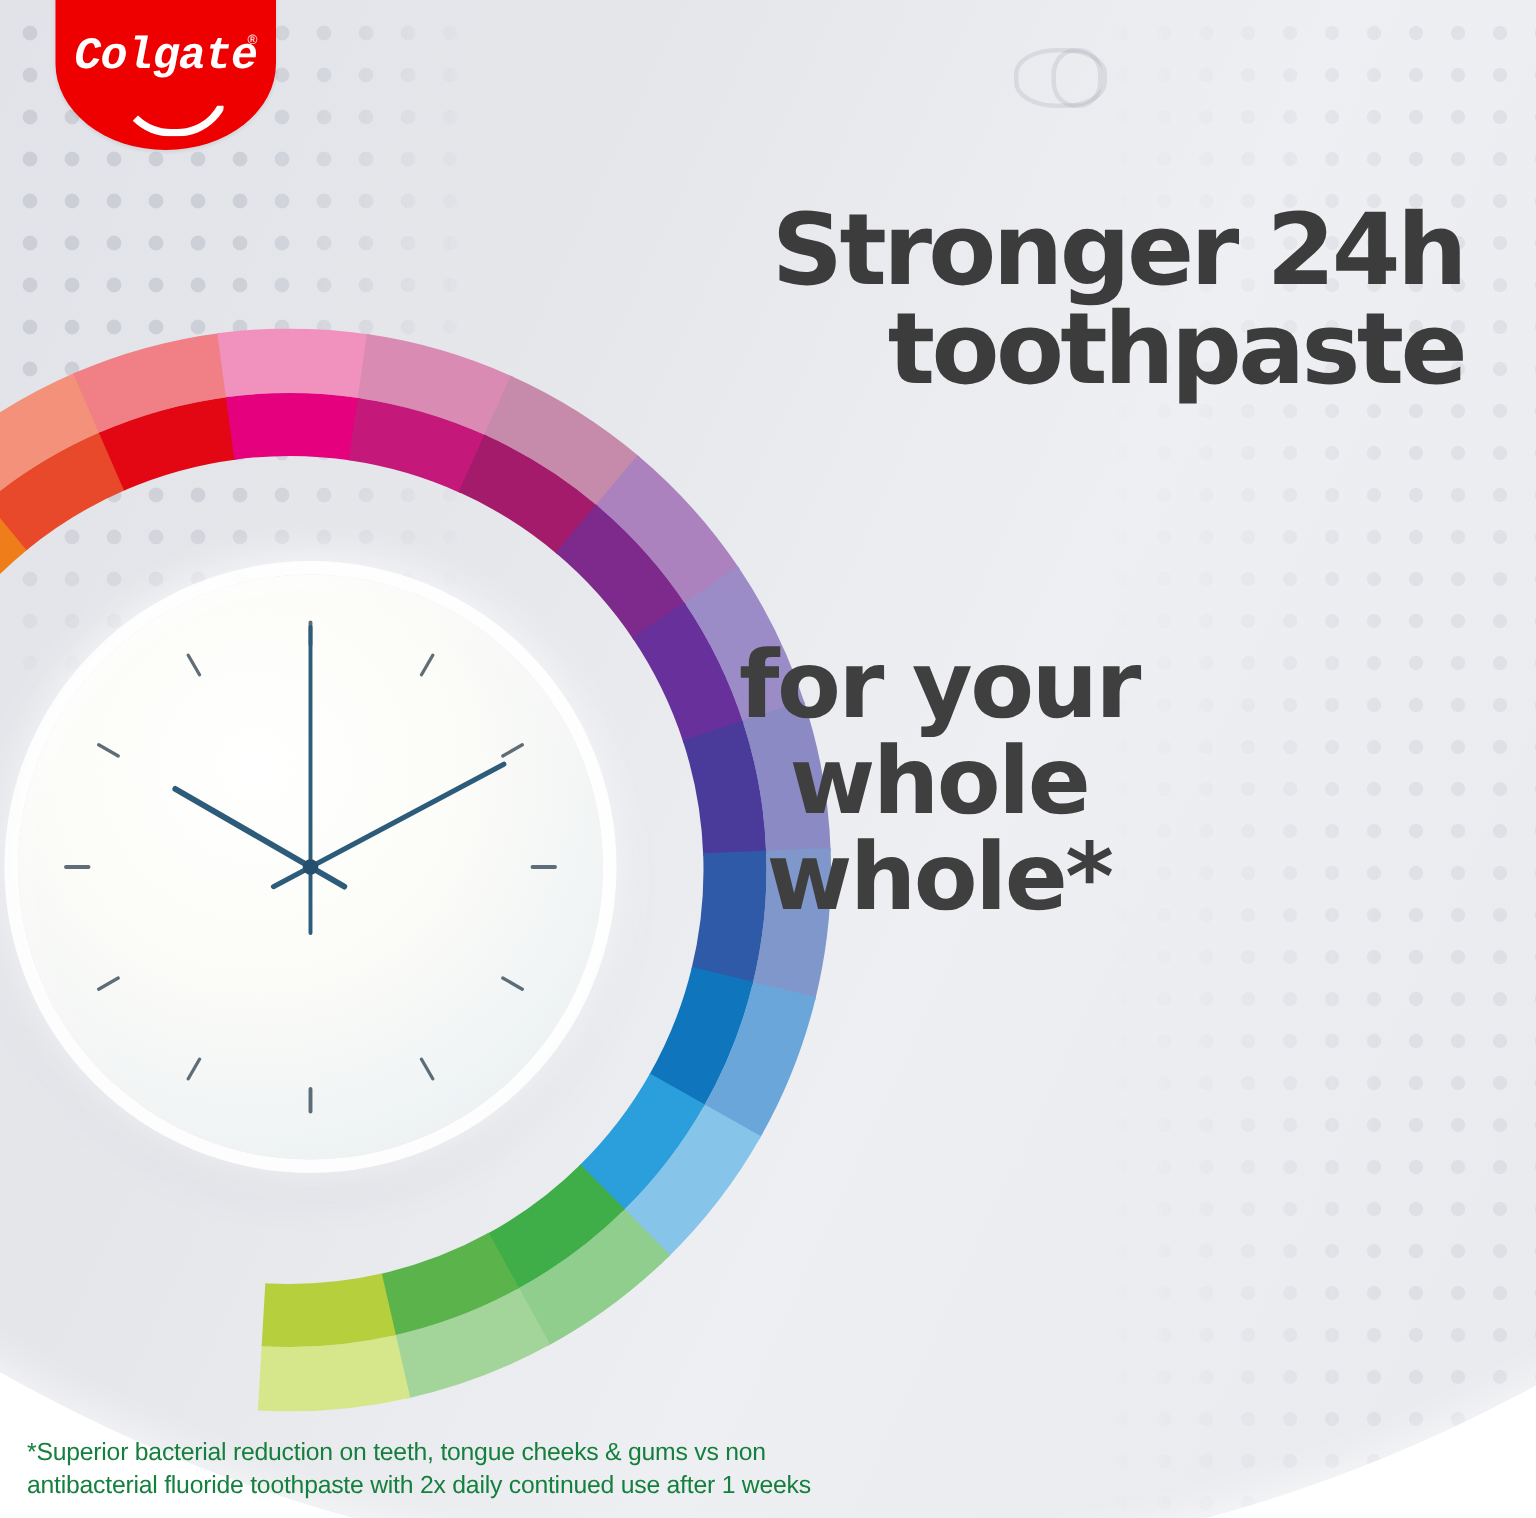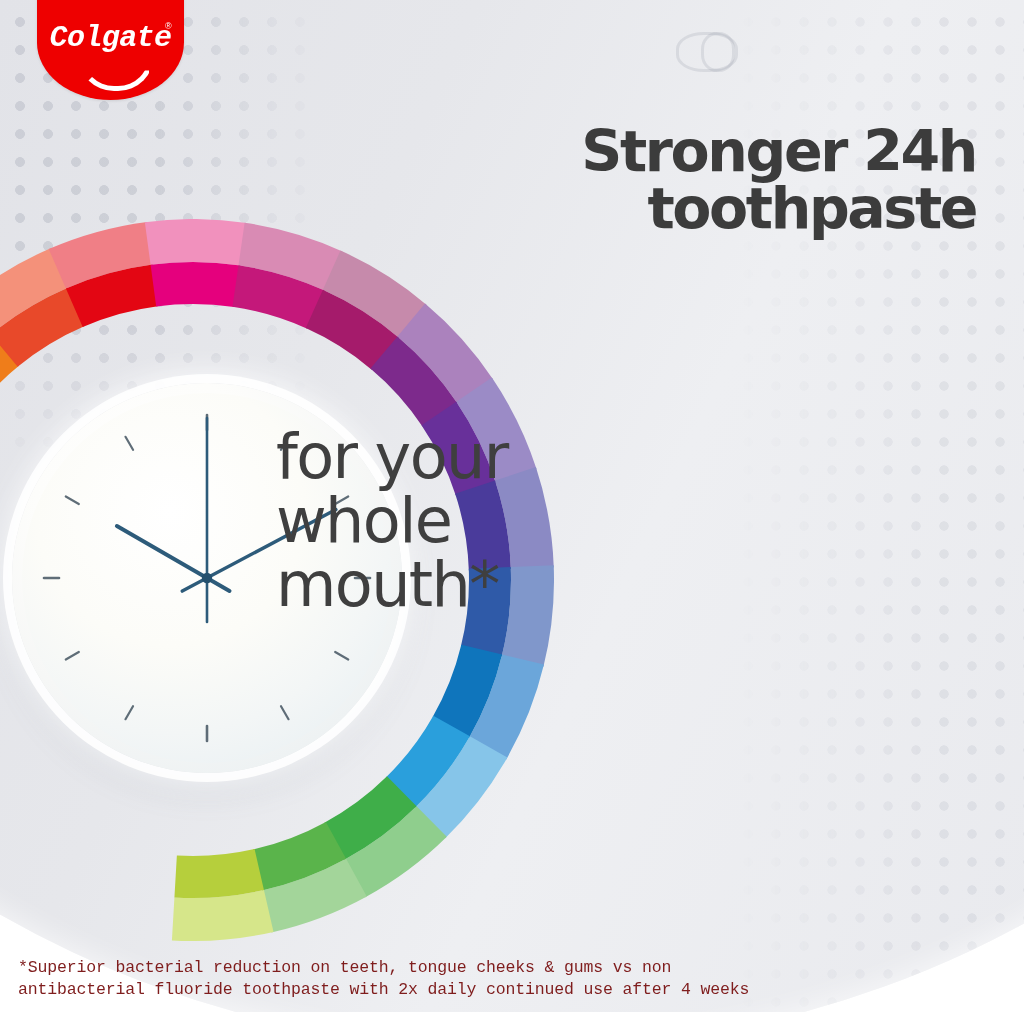--- a/index.html
+++ b/index.html
@@ -99,40 +99,40 @@
   }
   .logo-smile{
     position:absolute;left:41px;top:89px;width:66px;height:26px;
     border:5px solid #ffffff;border-top-color:transparent;
     border-left-color:transparent;border-right-color:transparent;
     border-radius:0 0 40px 40px;
   }
 
   
   .headline{
-    position:absolute;right:48px;top:123px;width:700px;
+    position:absolute;right:48px;top:134px;width:700px;
     text-align:right;color:#3c3c3c;
     font-family:"DejaVu Sans", sans-serif;
-    font-weight:700;font-size:57px;line-height:.995;letter-spacing:-2.4px;
+    font-weight:700;font-size:66px;line-height:.995;letter-spacing:-2.4px;
   }
   .headline .l{display:block;white-space:nowrap;}
 
   .subhead{
     position:absolute;right:48px;top:425px;width:700px;
-    text-align:left;color:#3f3f3f;
+    text-align:center;color:#3f3f3f;
     font-family:"DejaVu Sans", sans-serif;
-    font-weight:400;font-size:62px;line-height:1.035;letter-spacing:-1.6px;
+    font-weight:700;font-size:62px;line-height:1.035;letter-spacing:-1.6px;
   }
   .subhead .l{display:block;white-space:nowrap;}
 
   
   .footnote{
     position:absolute;left:18px;top:957px;width:760px;
-    color:#7f1d1d;font-size:16.5px;line-height:22px;letter-spacing:-0.15px;
-    font-family:Liberation Mono, monospace;font-weight:400;
+    color:#15803d;font-size:16.5px;line-height:22px;letter-spacing:-0.15px;
+    font-family:Liberation Sans, sans-serif;font-weight:400;
   }
   .footnote .l{display:block;white-space:nowrap;}
 </style>
 </head>
 <body>
 
 <div id="stage">
 
   <div class="bg-base"></div>
   <div class="bg-dots"></div>
@@ -224,21 +224,21 @@
   </div>
 
   <div class="headline">
     <span class="l">Stronger 24h</span>
     <span class="l">toothpaste</span>
   </div>
 
   <div class="subhead">
     <span class="l">for your</span>
     <span class="l">whole</span>
-    <span class="l">mouth*</span>
+    <span class="l">whole*</span>
   </div>
 
   <div class="footnote">
     <span class="l">*Superior bacterial reduction on teeth, tongue cheeks &amp; gums vs non</span>
-    <span class="l">antibacterial fluoride toothpaste with 2x daily continued use after 4 weeks</span>
+    <span class="l">antibacterial fluoride toothpaste with 2x daily continued use after 1 weeks</span>
   </div>
 
 </div>
 
 </body></html>

